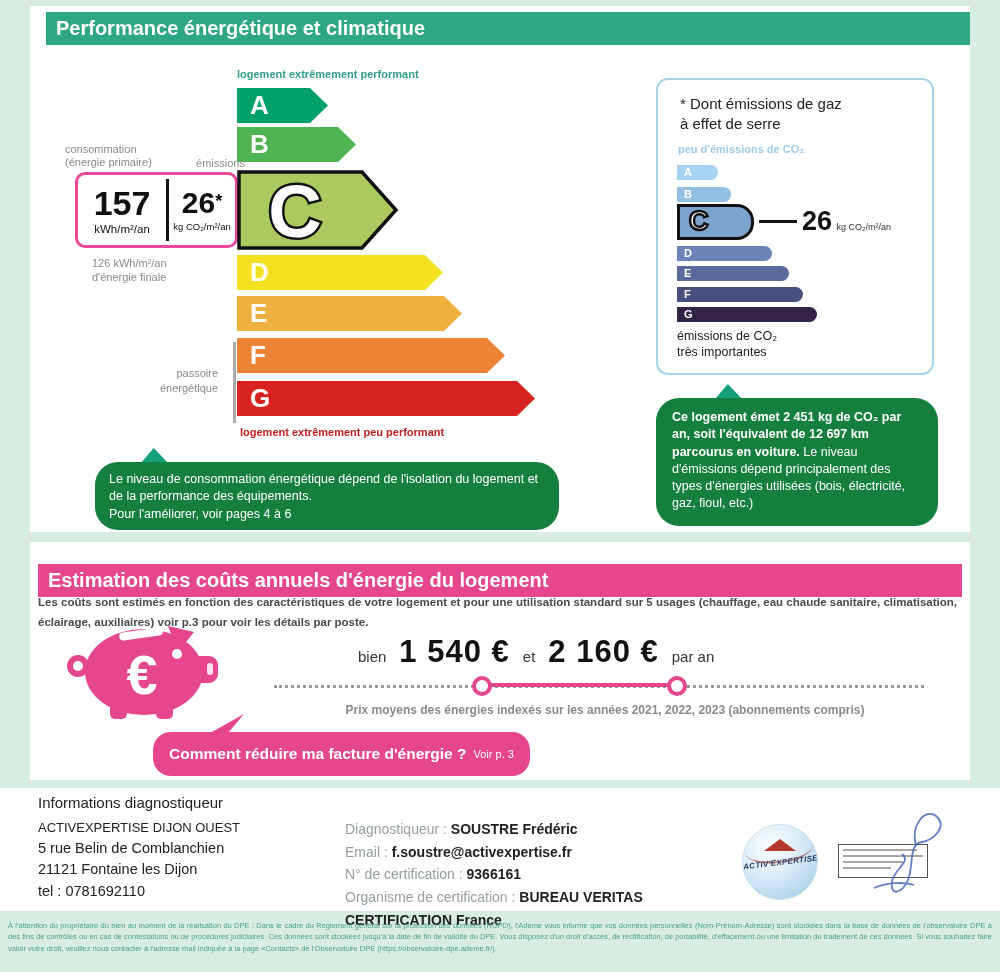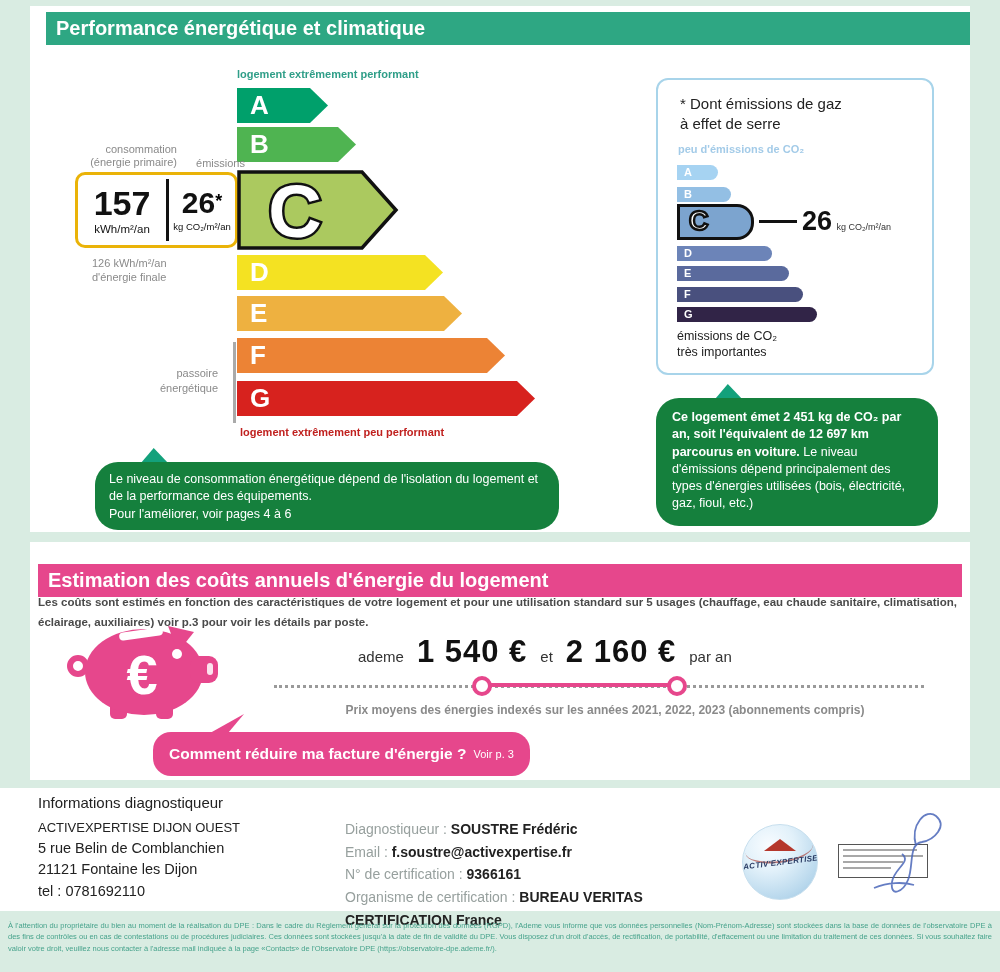--- a/index.html
+++ b/index.html
@@ -14,21 +14,21 @@
   .pre{white-space:pre-line}
   
   .arrow{position:absolute;height:35px;display:flex;align-items:center;padding-left:13px;
          box-sizing:border-box;color:#fff;font-weight:bold;font-size:26px;
          clip-path:polygon(0 0,calc(100% - 18px) 0,100% 50%,calc(100% - 18px) 100%,0 100%)}
   .cl-a{background:#00a06b}.cl-b{background:#4fb451}.cl-d{background:#f4e222}
   .cl-e{background:#eeb140}.cl-f{background:#ec8335}.cl-g{background:#d7221e}
   .scale-note{font-size:11px;font-weight:bold}
   .teal-t{color:#2f9e88}.red-t{color:#c0211f}.gray-t{color:#8a8a8a}
   
-  .vbox{position:absolute;border:3px solid #eab308;border-radius:10px;background:#fff;
+  .vbox{position:absolute;border:3px solid #ec4899;border-radius:10px;background:#fff;
         display:flex;box-sizing:border-box}
   .vcol{display:flex;flex-direction:column;align-items:center;justify-content:center}
   .vnum{font-weight:bold;color:#111;line-height:1}
   .vunit{color:#111;margin-top:3px}
   .vdiv{width:3px;background:#111;margin:4px 0}
   
   .co2panel{position:absolute;background:#fff;border:2px solid #a8d4ea;border-radius:12px;
             box-sizing:border-box}
   .co2bar{position:absolute;height:15px;border-radius:0 8px 8px 0;color:#fff;font-weight:bold;
           font-size:11px;line-height:15px;padding-left:7px;box-sizing:border-box}
@@ -74,21 +74,21 @@
 <body>
 
 <section class="card" style="left:30px;top:6px;width:940px;height:526px">
   <div class="secbar green-bg" style="left:16px;top:6px;width:924px">Performance énergétique et climatique</div>
 
   <div class="abs scale-note teal-t" style="left:207px;top:62px">logement extrêmement performant</div>
 
   <div class="arrow cl-a" style="left:207px;top:82px;width:91px">A</div>
   <div class="arrow cl-b" style="left:207px;top:121px;width:119px">B</div>
 
-  <div class="abs gray-t pre" style="left:35px;top:137px;width:112px;font-size:11px;text-align:right;line-height:1.2">consommation
+  <div class="abs gray-t pre" style="left:35px;top:137px;width:112px;font-size:11px;text-align:left;line-height:1.2">consommation
 (énergie primaire)</div>
   <div class="abs gray-t" style="left:148px;top:151px;width:85px;font-size:11px;text-align:center">émissions</div>
 
   <div class="vbox" style="left:45px;top:166px;width:163px;height:76px">
     <div class="vcol" style="width:88px">
       <div class="vnum" style="font-size:34px">157</div>
       <div class="vunit" style="font-size:11.5px">kWh/m²/an</div>
     </div>
     <div class="vdiv"></div>
     <div class="vcol" style="flex:1">
@@ -166,21 +166,21 @@
     <ellipse cx="80" cy="54" rx="59" ry="43" fill="#e6478c"></ellipse>
     <polygon points="104,8 130,14 114,34" fill="#e6478c"></polygon>
     <rect x="126" y="38" width="28" height="27" rx="9" fill="#e6478c"></rect>
     <rect x="143" y="45" width="6" height="12" rx="3" fill="#fff" opacity="0.85"></rect>
     <rect x="55" y="12" width="44" height="8" rx="4" fill="#fff" transform="rotate(-8 77 16)"></rect>
     <circle cx="113" cy="36" r="5" fill="#fff"></circle>
     <text x="78" y="76" text-anchor="middle" font-size="56" font-weight="bold" fill="#fff" font-family="Liberation Sans, sans-serif">€</text>
   </svg>
 
   <div class="costline" style="left:328px;top:92px">
-    <span class="costword">ademe</span>
+    <span class="costword">bien</span>
     <span class="costval">1 540 €</span>
     <span class="costword">et</span>
     <span class="costval">2 160 €</span>
     <span class="costword">par an</span>
   </div>
 
   <div class="dotline" style="left:244px;top:143px;width:650px"></div>
   <div class="solidline" style="left:451px;top:141px;width:195px"></div>
   <div class="knob" style="left:442px;top:134px"></div>
   <div class="knob" style="left:637px;top:134px"></div>

